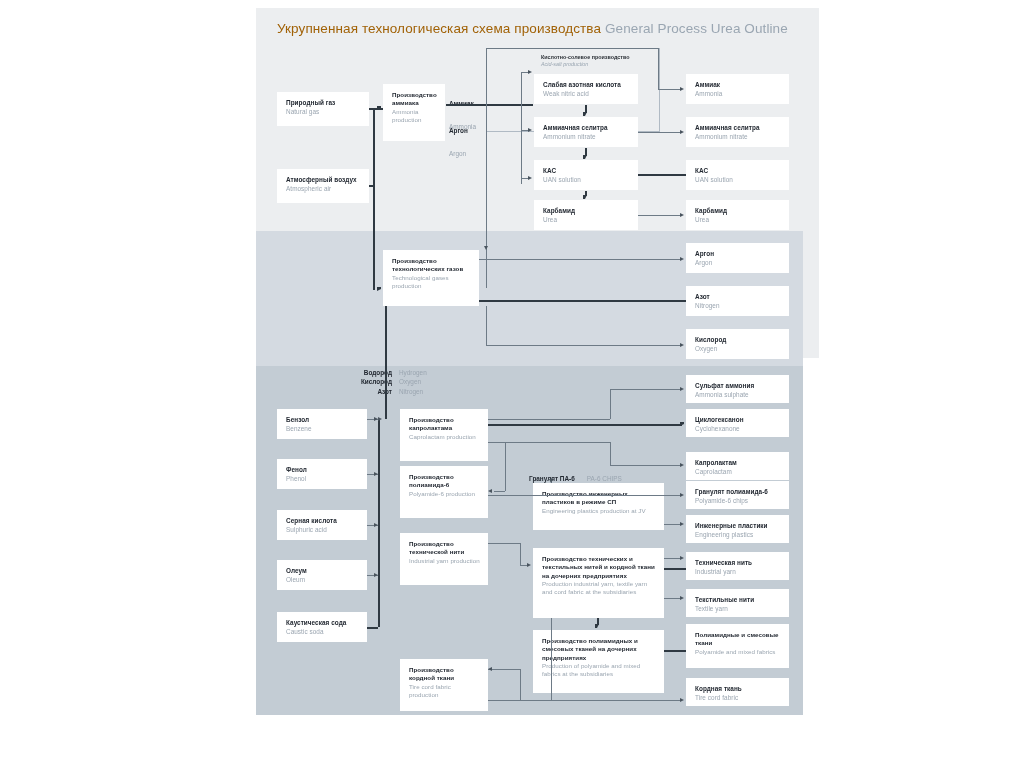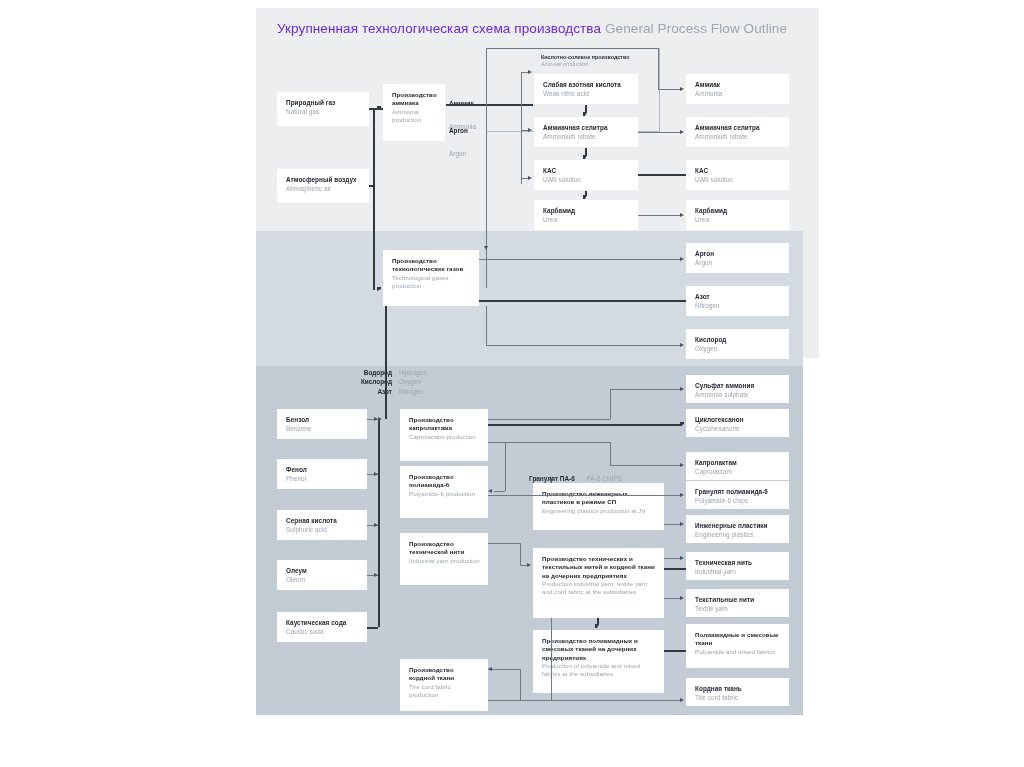--- a/index.html
+++ b/index.html
@@ -7,21 +7,21 @@
   #root{position:relative;width:1024px;height:767px;background:#ffffff;}
 
   
   .band{position:absolute;}
   #band-top{left:256px;top:8px;width:563px;height:350px;background:#eceef0;}
   #band-mid{left:256px;top:231px;width:547px;height:135px;background:#d4dae1;}
   #band-bot{left:256px;top:366px;width:547px;height:349px;background:#c3ccd4;}
 
   
   #title{position:absolute;left:277px;top:21px;font-size:13.5px;letter-spacing:.1px;white-space:nowrap;}
-  #title .ru{color:#6d28d9;font-weight:400;}
+  #title .ru{color:#a16207;font-weight:400;}
   #title .en{color:#9aa6b2;font-weight:400;}
 
   
   #acid-frame{position:absolute;left:486px;top:48px;width:172px;height:82px;
               border:1px solid #b0bac4;background:transparent;}
   #acid-frame-label{position:absolute;left:541px;top:54px;width:130px;line-height:1.28;}
   #acid-frame-label .ru{display:block;font-size:5.4px;font-weight:bold;color:#2c3137;}
   #acid-frame-label .en{display:block;font-size:5.4px;color:#98a4b0;font-style:italic;}
 
   
@@ -55,21 +55,21 @@
 <body>
 
 <div id="root">
 
   <div class="band" id="band-top"></div>
   <div class="band" id="band-mid"></div>
   <div class="band" id="band-bot"></div>
 
   <div id="title">
     <span class="ru">Укрупненная технологическая схема производства</span>
-    <span class="en">General Process Flow Outline</span>
+    <span class="en">General Process Urea Outline</span>
   </div>
 
   <div id="acid-frame"></div>
   <div id="acid-frame-label">
     <span class="ru">Кислотно-солевое производство</span>
     <span class="en">Acid-salt production</span>
   </div>
 
   <div class="box" style="left:277px;top:92px;width:92px;height:34px;">
     <span class="ru">Природный газ</span>

